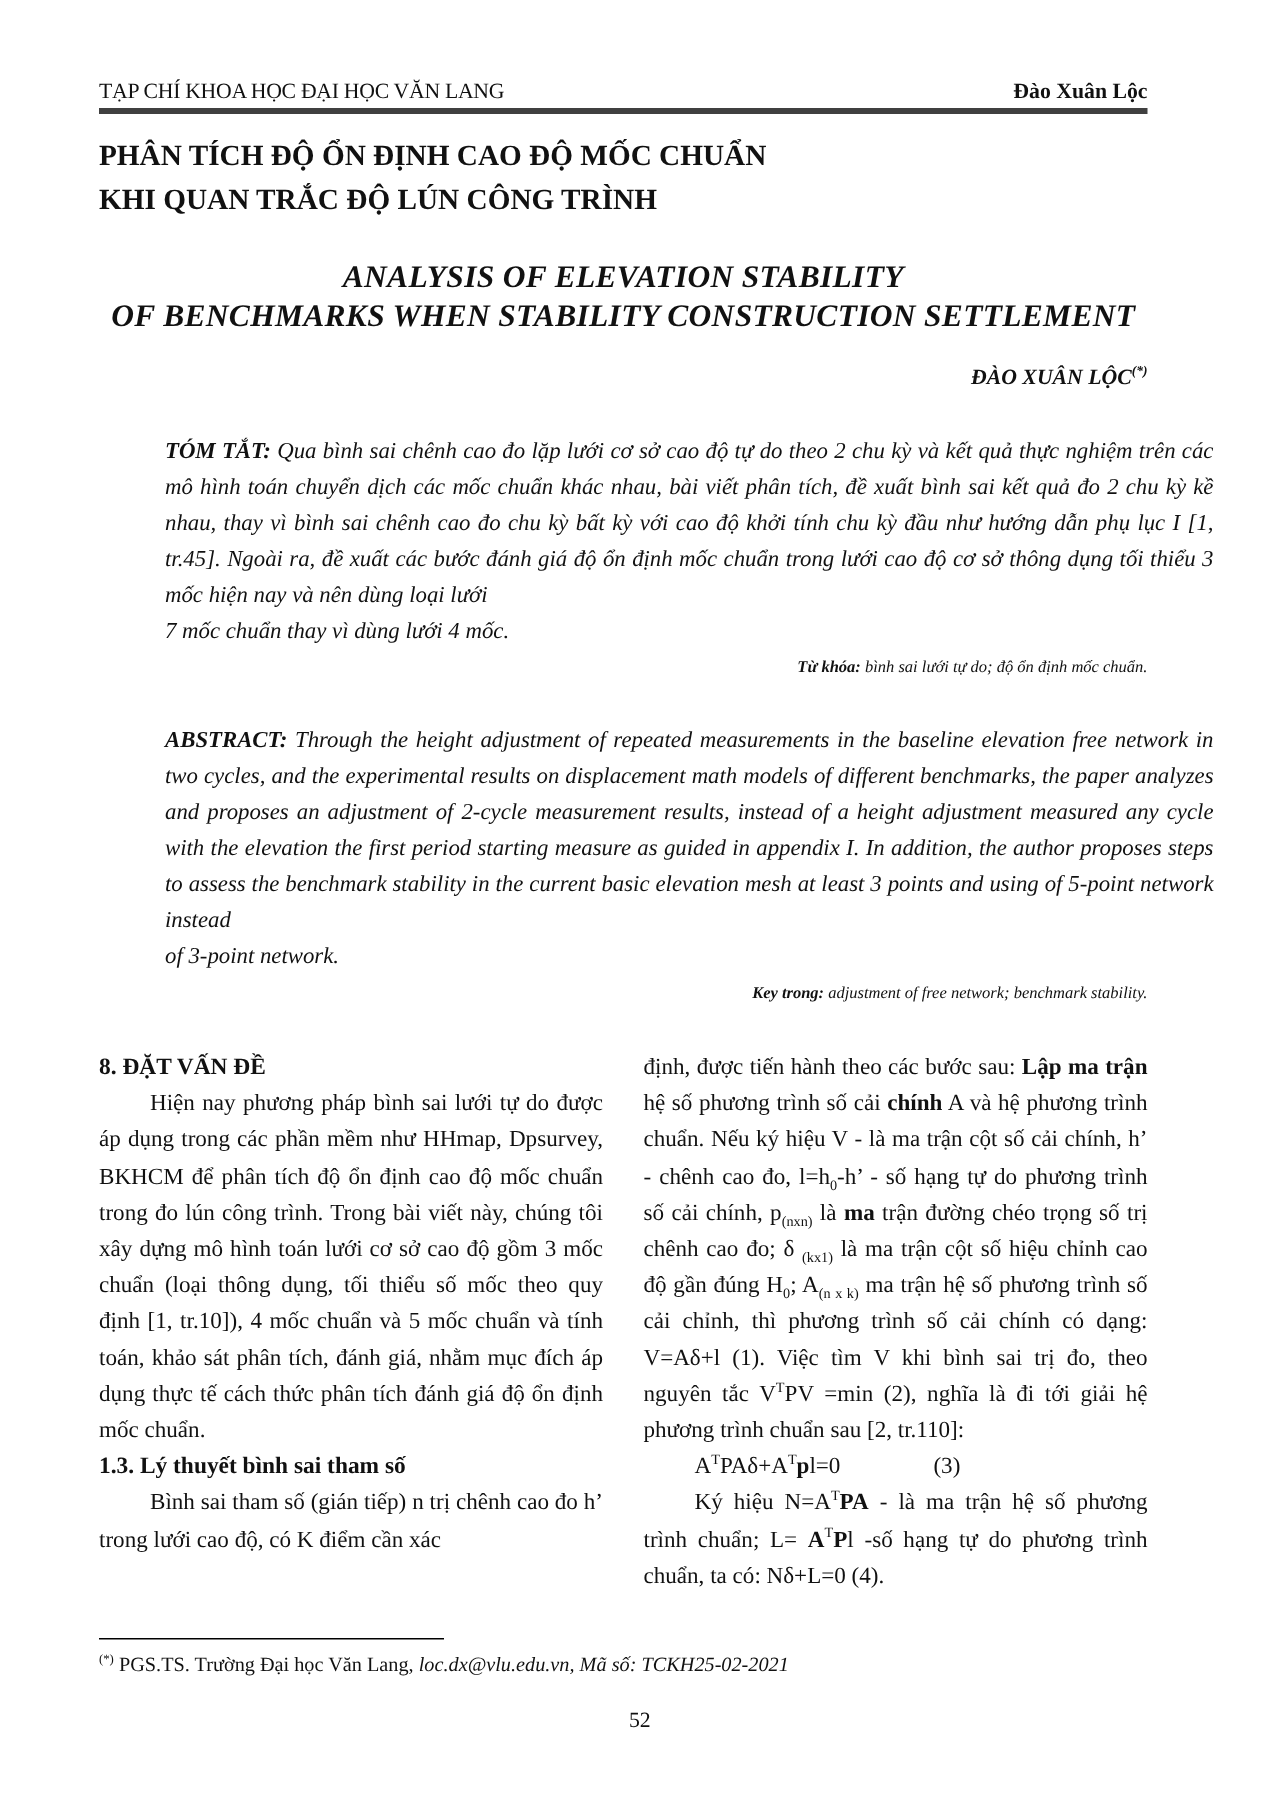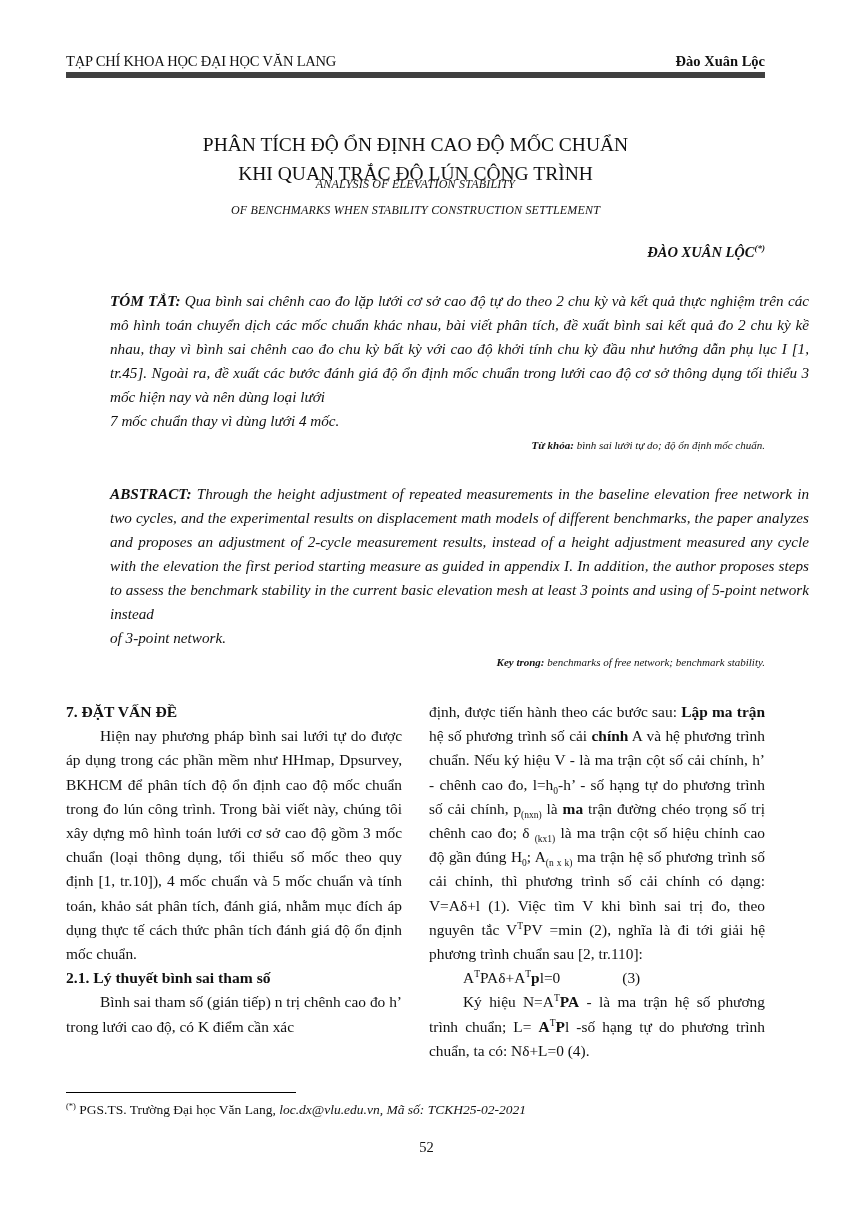--- a/index.html
+++ b/index.html
@@ -1,28 +1,28 @@
 <!DOCTYPE html>
 <html><head>
   <meta charset="utf-8">
   <style>
     html, body { margin: 0; padding: 0; background: #ffffff; }
     body { width: 853px; height: 1212px; position: relative; overflow: hidden;
            font-family: "Liberation Serif", "DejaVu Serif", serif; color: #111; }
     .page { position: absolute; left: 0; top: 0; width: 853px; height: 1212px; }
 
     .running-header { position: absolute; left: 66px; top: 52px; width: 699px; height: 20px;
-                      border-bottom: 6px solid #404040; font-size: 14.5px; }
+                      border-bottom: 4px solid #404040; font-size: 14.5px; }
     .running-header .journal { position: absolute; left: 0; top: 1px; letter-spacing: -0.2px; }
     .running-header .author { position: absolute; right: 0; top: 1px; font-weight: bold; }
 
-    .title-vi { position: absolute; left: 66px; width: 699px; text-align: center;
-                font-weight: normal; font-size: 19.5px; line-height: 29px; top: 90px; margin-top: 40px; }
+    .title-vi { position: absolute; left: 66px; width: 699px; text-align: left;
+                font-weight: bold; font-size: 19.5px; line-height: 29px; top: 90px; }
     .title-en { position: absolute; left: 66px; width: 699px; text-align: center;
-                font-style: italic; font-size: 12px; line-height: 26px; top: 171px; letter-spacing: 0.2px; }
+                font-style: italic; font-size: 21px; line-height: 26px; top: 171px; letter-spacing: 0.2px; font-weight: bold; }
     .byline { position: absolute; right: 88px; top: 244px; font-style: italic; font-weight: bold; font-size: 14.5px; }
     .byline sup { font-size: 9px; }
 
     .abstract-block { position: absolute; left: 66px; width: 699px; font-style: italic;
                       font-size: 15.2px; line-height: 24px; text-align: justify; margin-left: 44px; }
     .abstract-block .lead { font-weight: bold; }
     .abstract-block .line-last { display: block; }
     .kw { position: absolute; left: 66px; width: 699px; font-size: 11px; line-height: 24px; font-style: italic; text-align: right; }
     .kw .lead { font-weight: bold; }
 
@@ -80,27 +80,27 @@
   <div class="kw vi-keywords">
     <span class="lead">Từ khóa:</span><span> bình sai lưới tự do; độ ổn định mốc chuẩn.</span>
   </div>
 
   <div class="abstract-block en-abstract">
     <span class="lead">ABSTRACT:</span><span> Through the height adjustment of repeated measurements in the baseline elevation free network in two cycles, and the experimental results on displacement math models of different benchmarks, the paper analyzes and proposes an adjustment of 2-cycle measurement results, instead of a height adjustment measured any cycle with the elevation the first period starting measure as guided in appendix I. In addition, the author proposes steps to assess the benchmark stability in the current basic elevation mesh at least 3 points and using of 5-point network instead</span>
     <span class="line-last">of 3-point network.</span>
   </div>
 
   <div class="kw en-keywords">
-    <span class="lead">Key trong:</span><span> benchmarks of free network; benchmark stability.</span>
+    <span class="lead">Key trong:</span><span> adjustment of free network; benchmark stability.</span>
   </div>
 
   <div class="col col-left">
-    <p class="heading">7. ĐẶT VẤN ĐỀ</p>
+    <p class="heading">8. ĐẶT VẤN ĐỀ</p>
     <p class="indent">Hiện nay phương pháp bình sai lưới tự do được áp dụng trong các phần mềm như HHmap, Dpsurvey, BKHCM để phân tích độ ổn định cao độ mốc chuẩn trong đo lún công trình. Trong bài viết này, chúng tôi xây dựng mô hình toán lưới cơ sở cao độ gồm 3 mốc chuẩn (loại thông dụng, tối thiểu số mốc theo quy định [1, tr.10]), 4 mốc chuẩn và 5 mốc chuẩn và tính toán, khảo sát phân tích, đánh giá, nhằm mục đích áp dụng thực tế cách thức phân tích đánh giá độ ổn định mốc chuẩn.</p>
-    <p class="heading">2.1. Lý thuyết bình sai tham số</p>
+    <p class="heading">1.3. Lý thuyết bình sai tham số</p>
     <p class="indent">Bình sai tham số (gián tiếp) n trị chênh cao đo h’ trong lưới cao độ, có K điểm cần xác</p>
   </div>
 
   <div class="col col-right">
     <p><span>định, được tiến hành theo các bước sau: </span><span class="bold">Lập ma trận</span><span> hệ số phương trình số cải </span><span class="bold">chính</span><span> A và hệ phương trình chuẩn. Nếu ký hiệu V - là ma trận cột số cải chính, h’ - chênh cao đo, l=h</span><sub>0</sub><span>-h’ - số hạng tự do phương trình số cải chính, p</span><sub>(nxn)</sub><span> là </span><span class="bold">ma</span><span> trận đường chéo  trọng số trị chênh cao đo; δ </span><sub>(kx1)</sub><span> là ma trận cột số hiệu chỉnh cao độ gần đúng H</span><sub>0</sub><span>; A</span><sub>(n x k)</sub><span> ma trận hệ số phương trình số cải chỉnh, thì phương trình số cải chính có dạng: V=Aδ+l (1). Việc tìm V khi bình sai trị đo, theo nguyên tắc V</span><sup>T</sup><span>PV =min (2), nghĩa là đi tới giải hệ phương trình chuẩn sau [2, tr.110]:</span></p>
     <p class="formula"><span>A</span><sup>T</sup><span>PAδ+A</span><sup>T</sup><span class="bold">p</span><span>l=0</span><span class="num">(3)</span></p>
     <p class="indent"><span>Ký hiệu N=A</span><sup>T</sup><span class="bold">PA</span><span> - là ma trận hệ số phương trình chuẩn; L= </span><span class="bold">A</span><sup>T</sup><span class="bold">P</span><span>l -số hạng tự do phương trình chuẩn, ta có: Nδ+L=0 (4).</span></p>
   </div>
 
   <div class="footnote-rule"></div>

